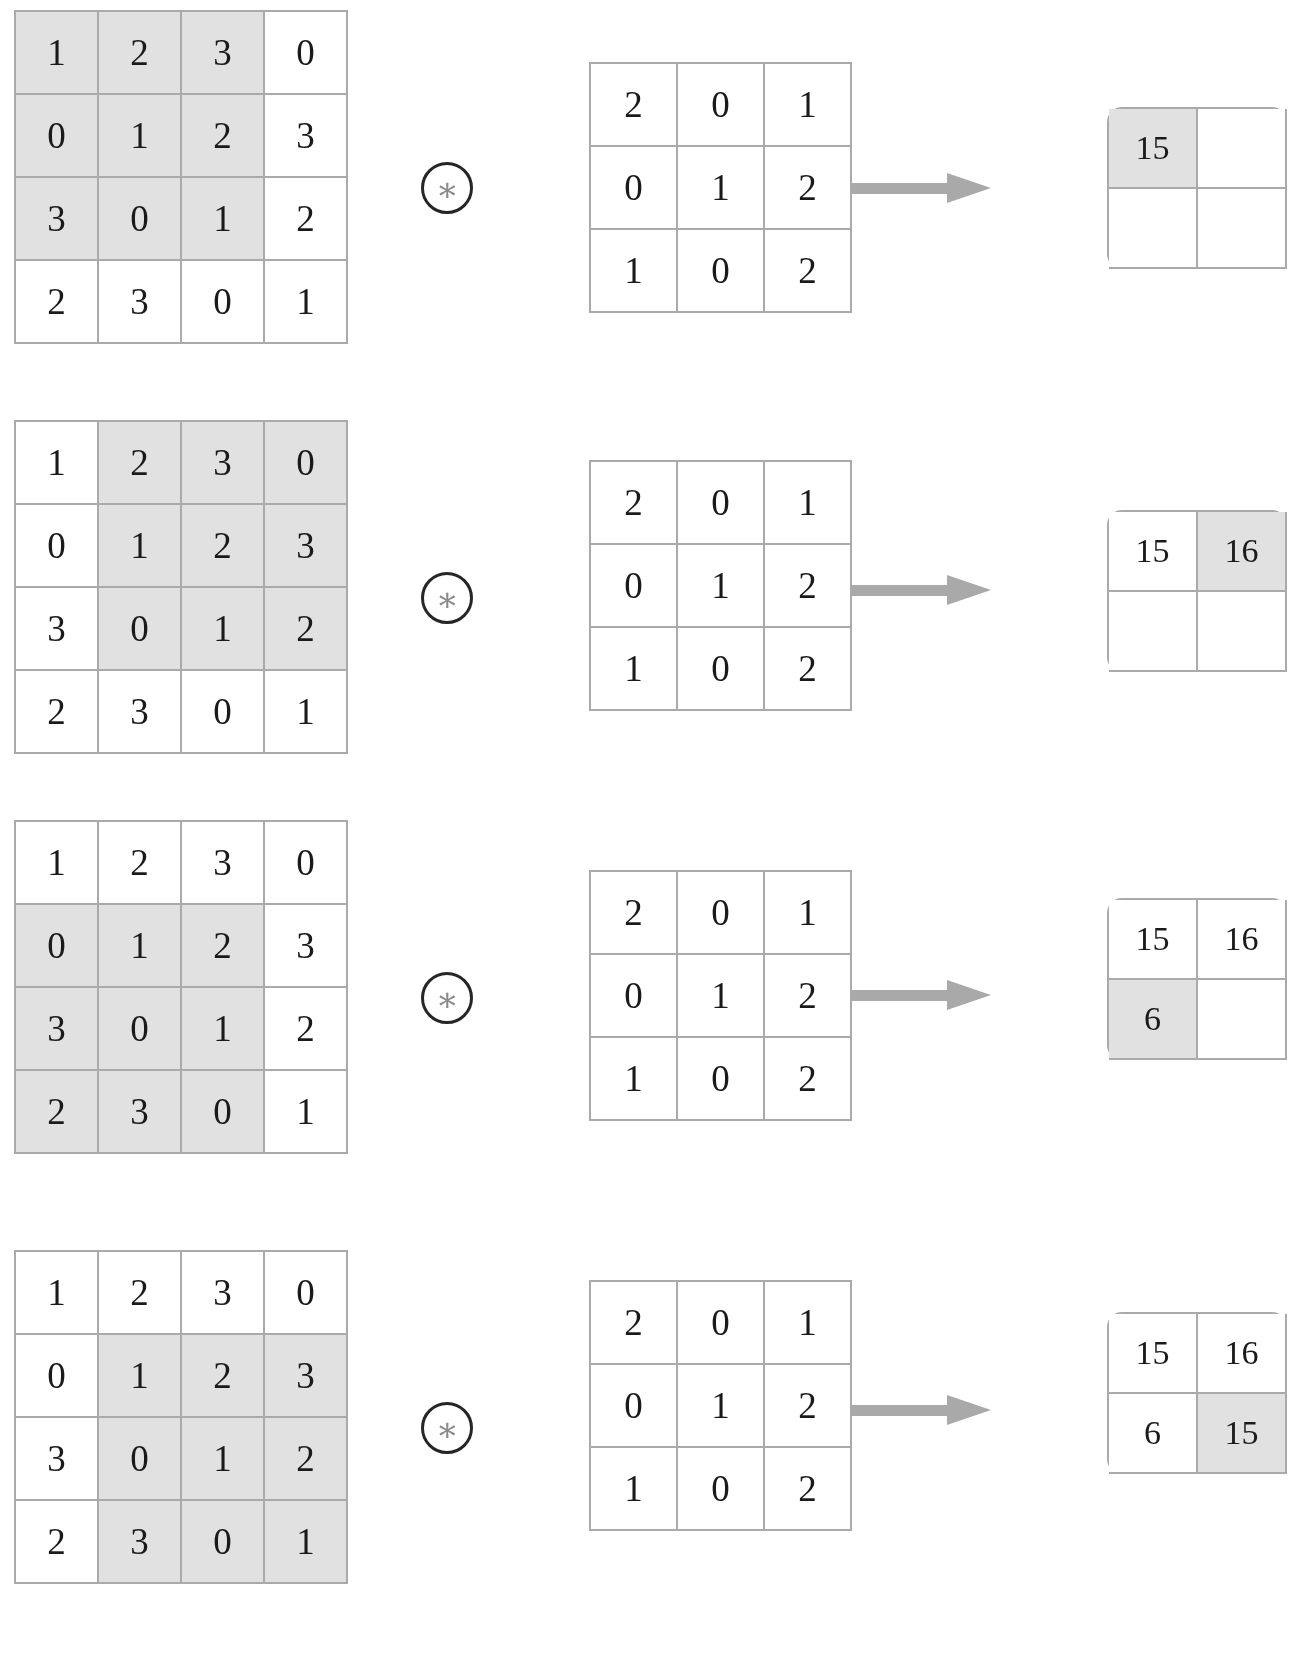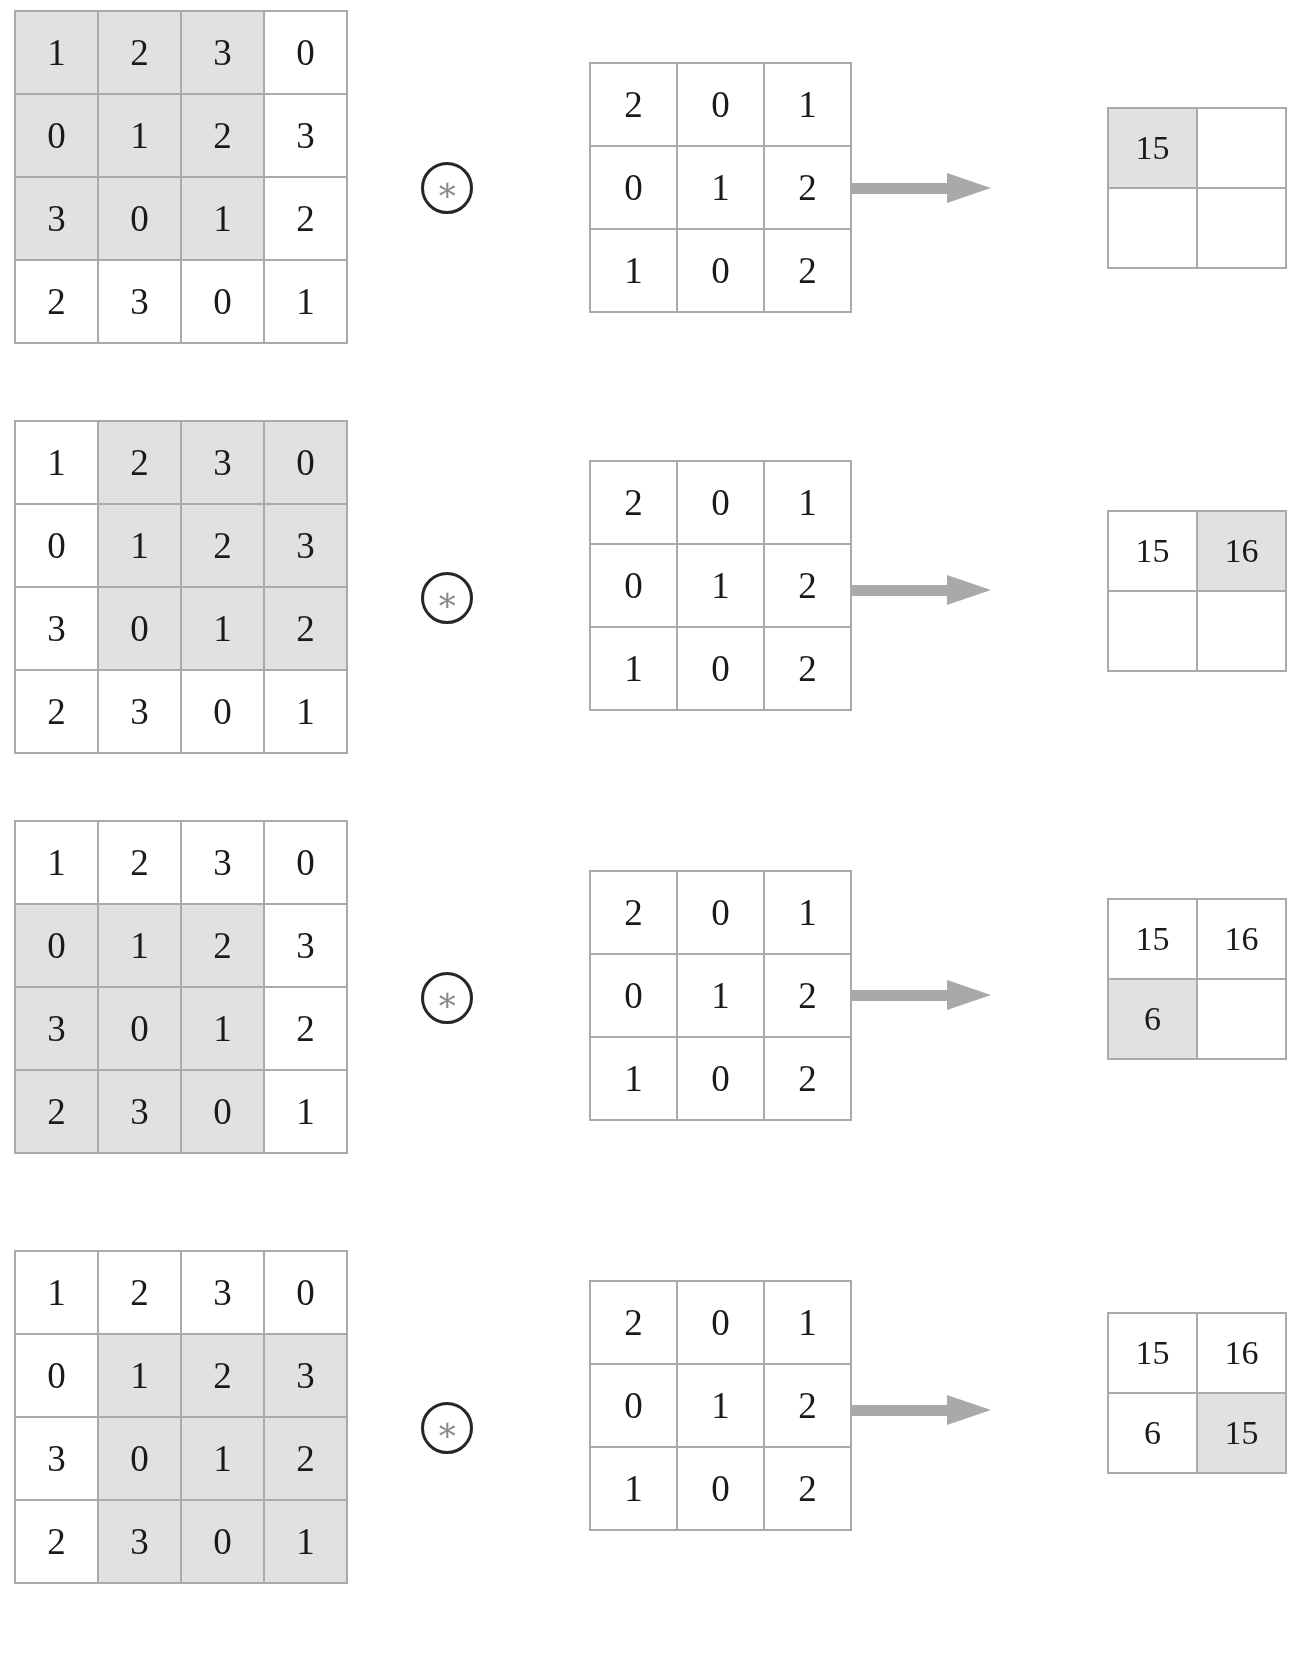--- a/index.html
+++ b/index.html
@@ -65,20 +65,21 @@
     grid-template-rows: repeat(3, 83px);
   }
   .matrix-kernel .cell {
     font-size: 37px;
   }
 
   
   .matrix-output {
     grid-template-columns: repeat(2, 89px);
     grid-template-rows: repeat(2, 80px);
+    border-radius: 15px;
   }
   .matrix-output .cell {
     font-size: 34px;
   }
 
   
   .op-conv {
     position: absolute;
     width: 52px;
     height: 52px;

